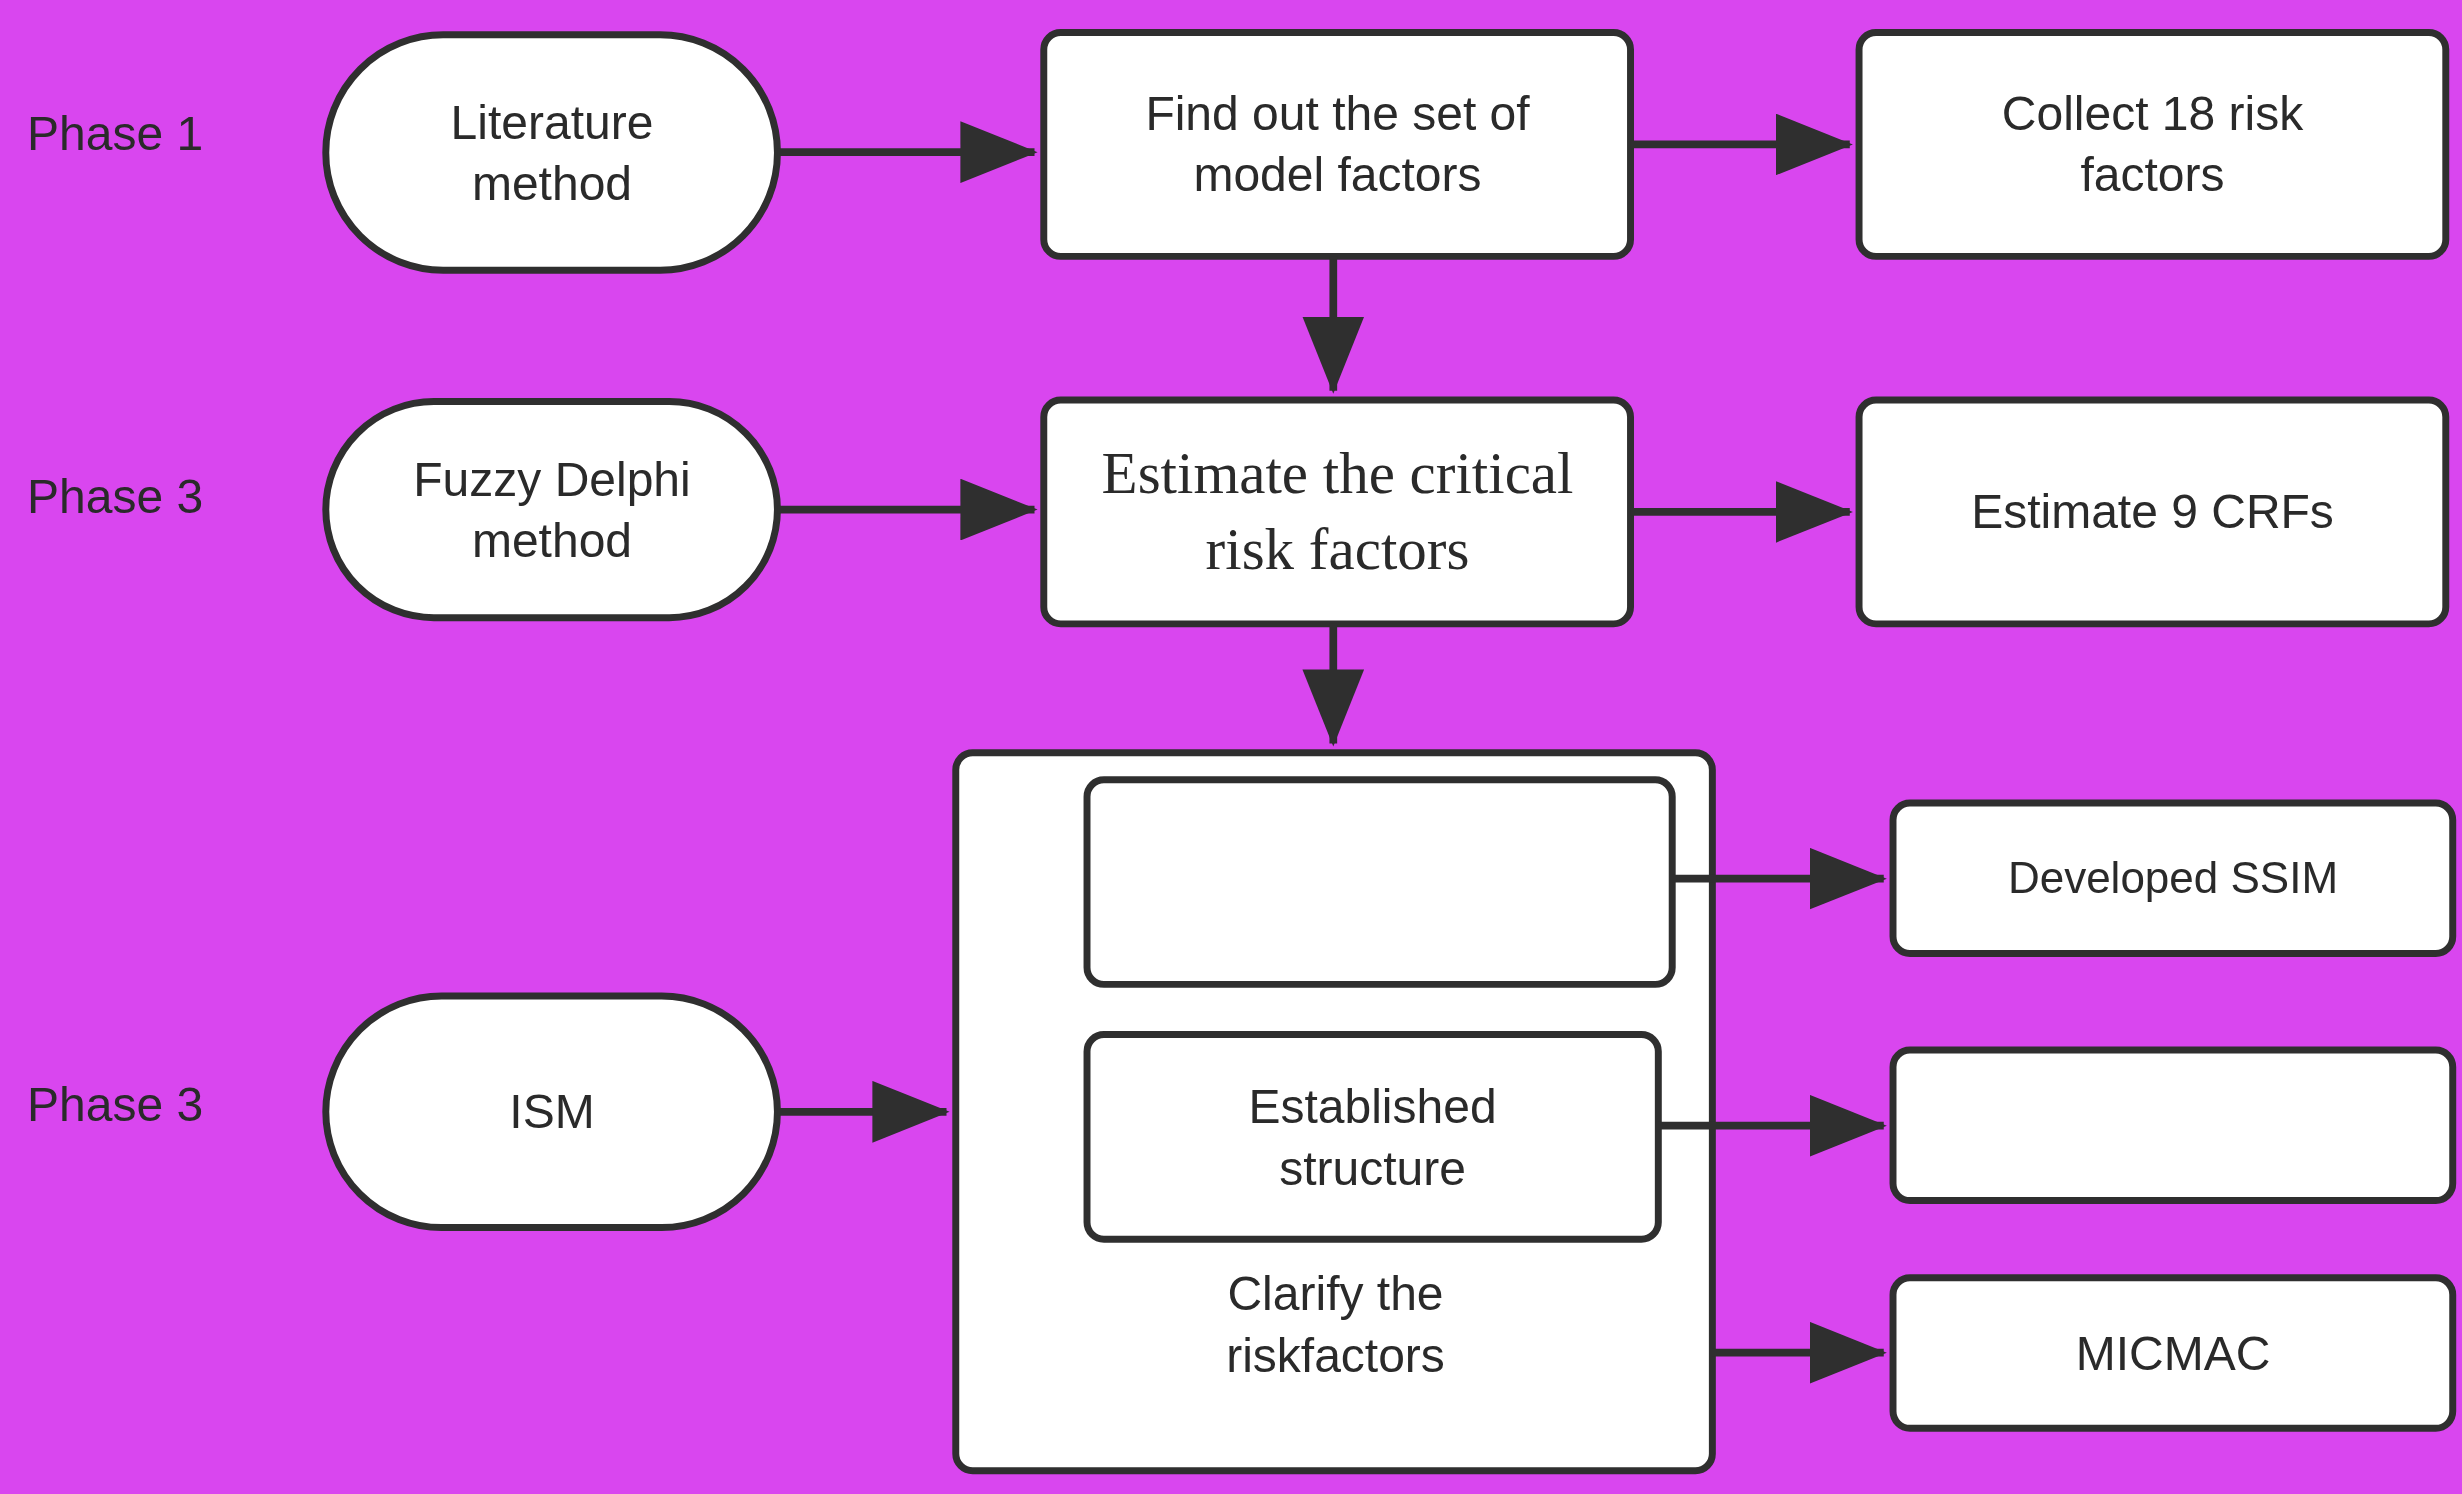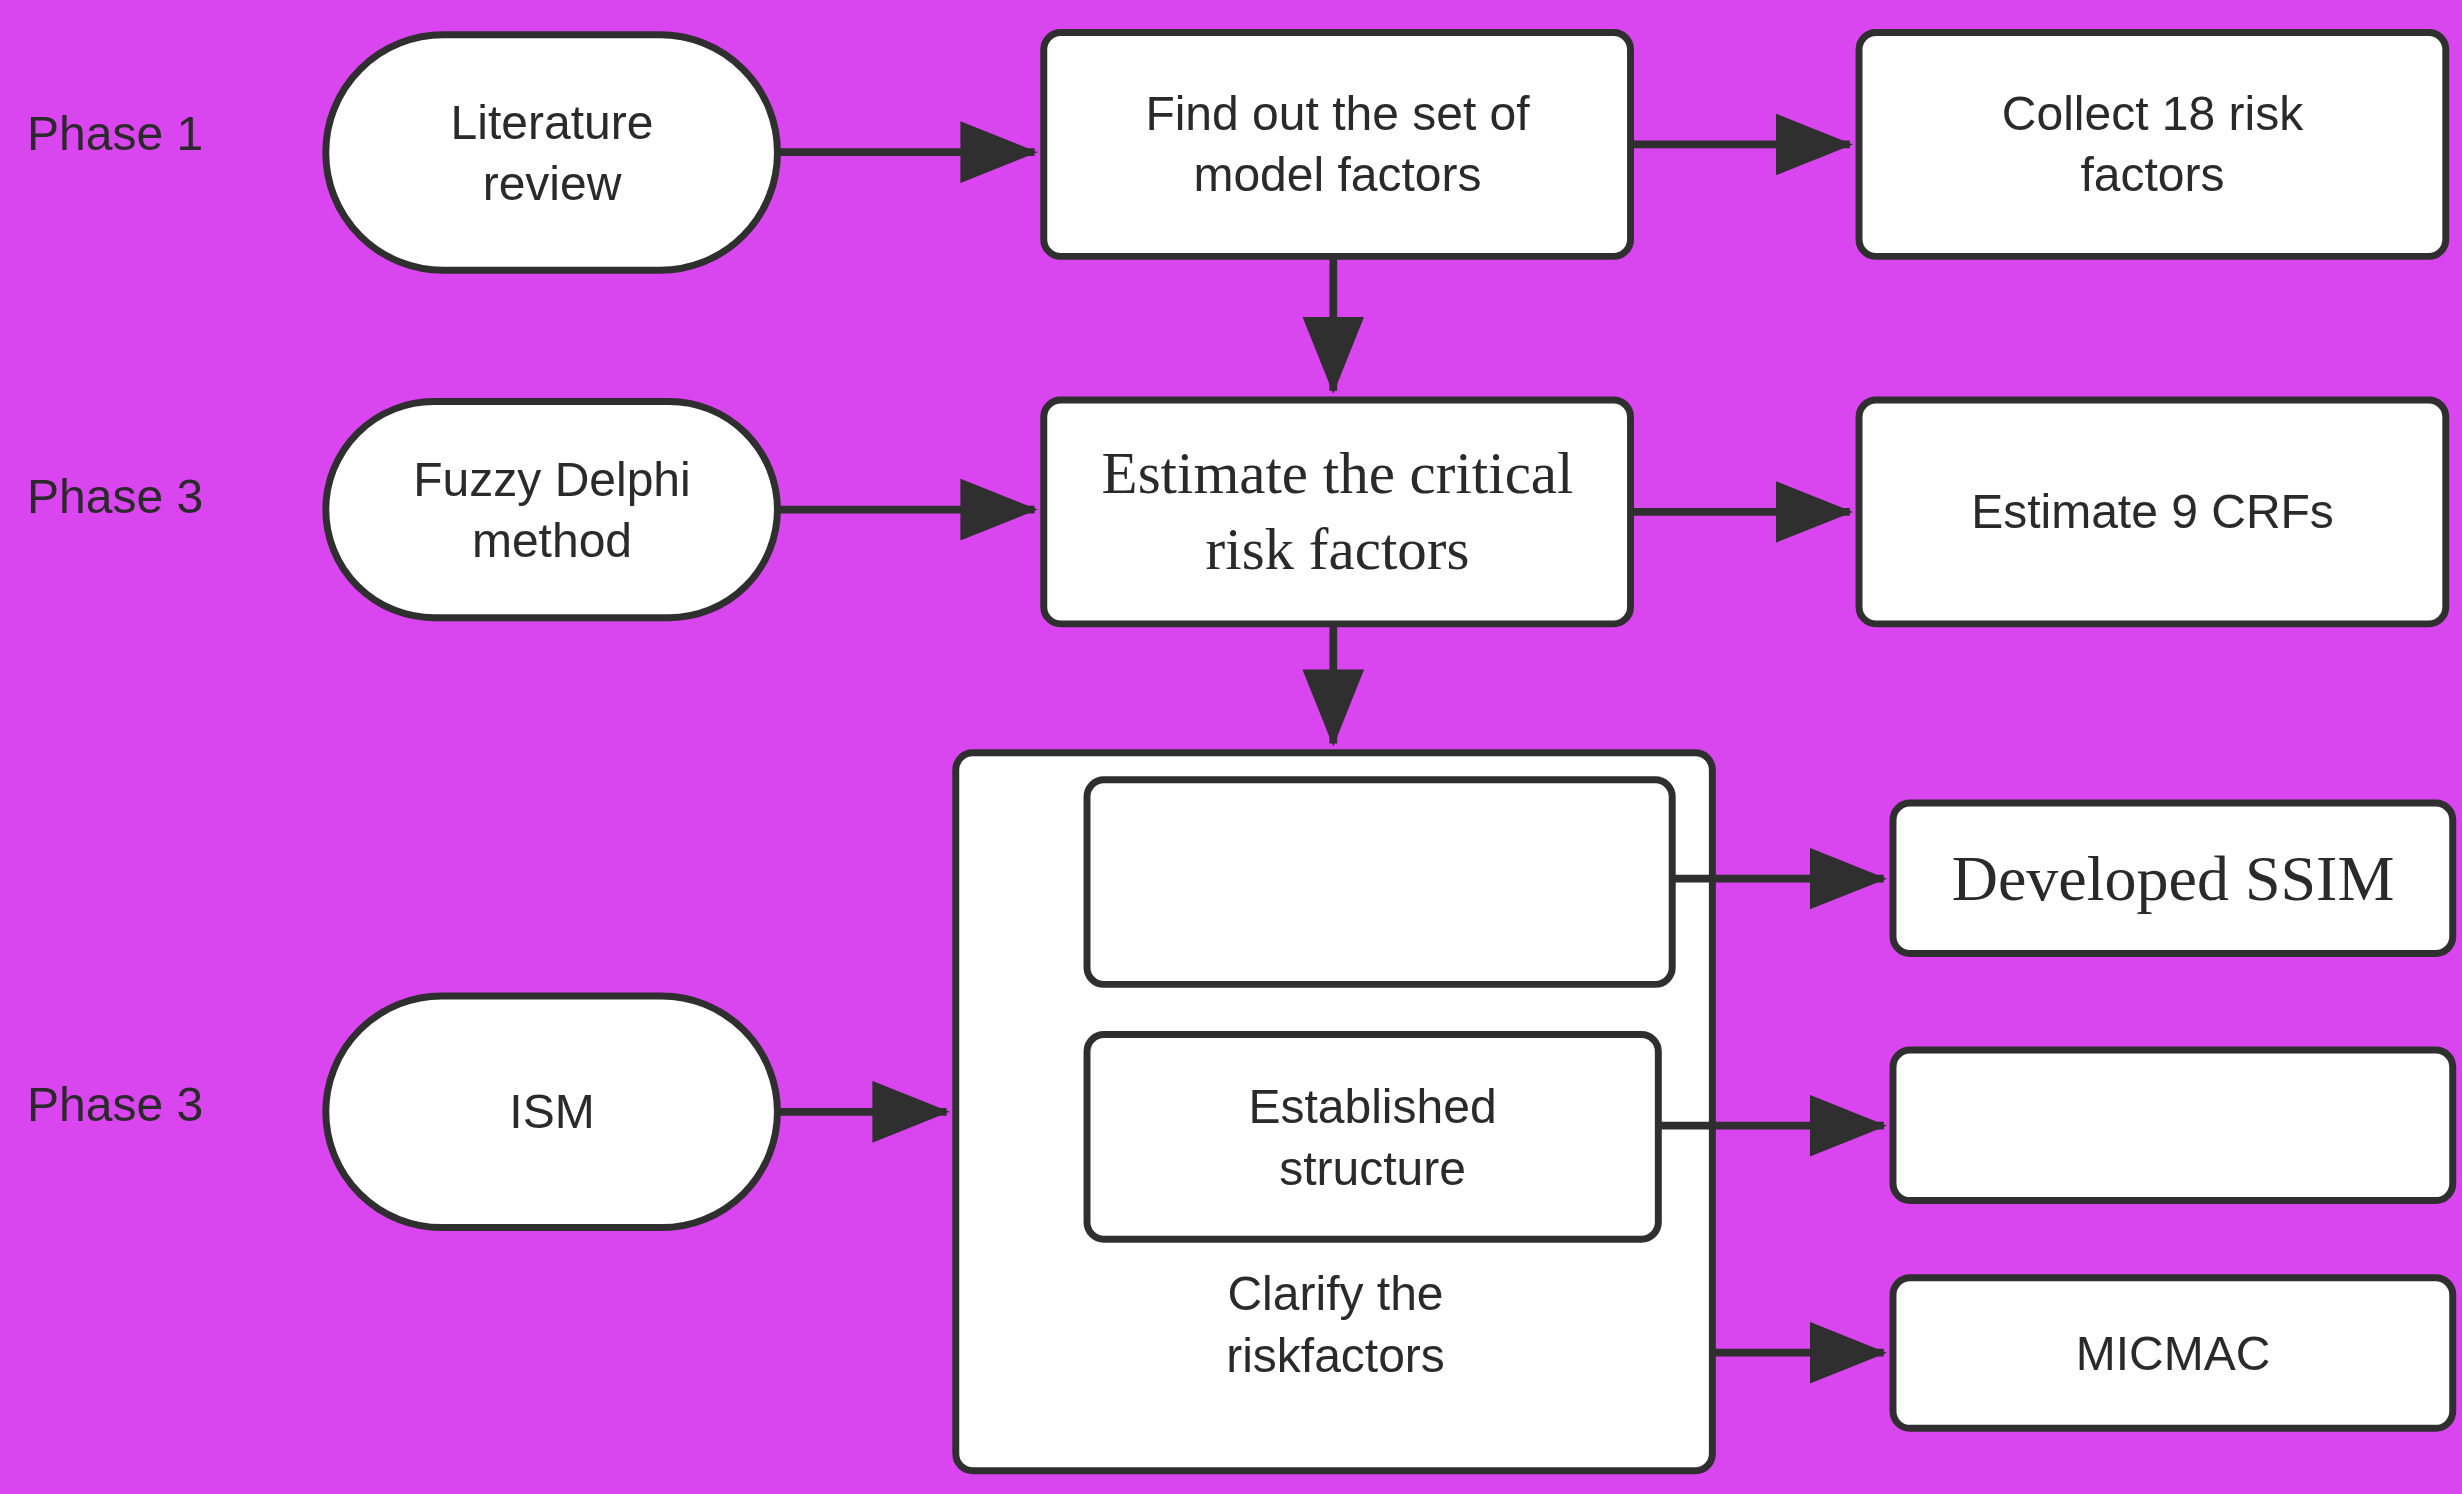--- a/index.html
+++ b/index.html
@@ -98,34 +98,34 @@
       <line x1="2148" y1="1458" x2="2440" y2="1458"></line>
       <line x1="2218" y1="1752" x2="2440" y2="1752"></line>
     </g>
   </svg>
 
   <div class="phase-label" style="left:27px; top:110px;">Phase 1</div>
   <div class="phase-label" style="left:27px; top:473px;">Phase 3</div>
   <div class="phase-label" style="left:27px; top:1081px;">Phase 3</div>
 
   <div class="node-text sans" style="left:326px; top:35px; width:452px; height:236px; font-size:48px;">Literature
-review</div>
+method</div>
   <div class="node-text sans" style="left:1044px; top:32px; width:587px; height:224px; font-size:48px;">Find out the set of
 model factors</div>
   <div class="node-text sans" style="left:1859px; top:32px; width:587px; height:224px; font-size:48px;">Collect 18 risk
 factors</div>
 
   <div class="node-text sans" style="left:326px; top:402px; width:452px; height:216px; font-size:48px;">Fuzzy Delphi
 method</div>
   <div class="node-text serif" style="left:1044px; top:400px; width:587px; height:224px; font-size:59px;">Estimate the critical
 risk factors</div>
   <div class="node-text sans" style="left:1859px; top:400px; width:587px; height:224px; font-size:48px;">Estimate 9 CRFs</div>
 
   <div class="node-text sans" style="left:326px; top:996px; width:452px; height:232px; font-size:48px;">ISM</div>
   <div class="node-text sans" style="left:996px; top:1251px; width:679px; height:147px; font-size:48px;">Clarify the
 riskfactors</div>
   <div class="node-text sans" style="left:1087px; top:1035px; width:571px; height:205px; font-size:48px;">Established
 structure</div>
-  <div class="node-text sans" style="left:1893px; top:803px; width:560px; height:151px; font-size:64px;font-family:Liberation Serif, serif;">Developed SSIM</div>
+  <div class="node-text sans" style="left:1893px; top:803px; width:560px; height:151px; font-size:44px;">Developed SSIM</div>
   <div class="node-text sans" style="left:1893px; top:1278px; width:560px; height:151px; font-size:48px;">MICMAC</div>
 
 </div>
 
 
 </body></html>

